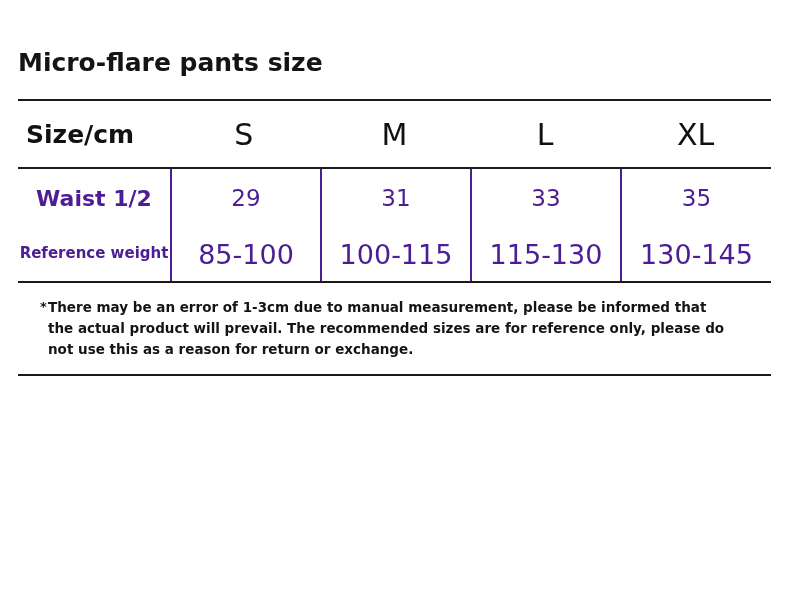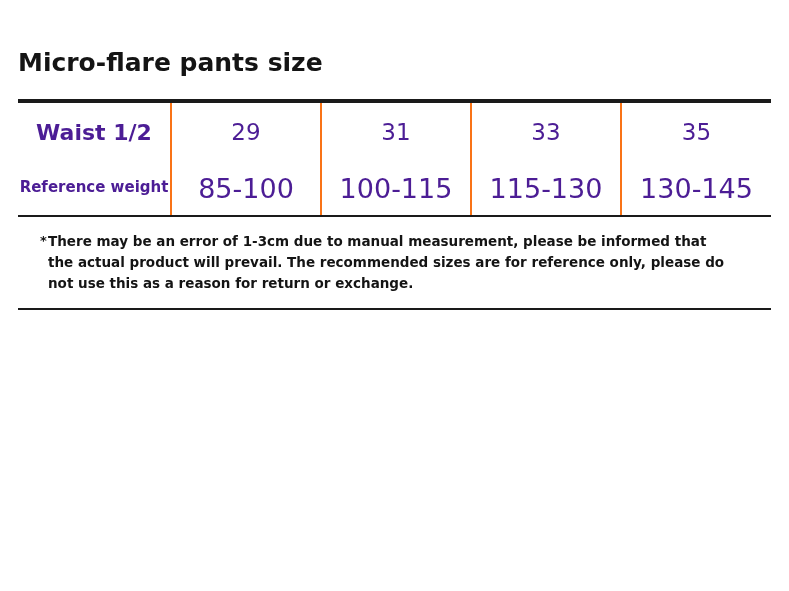--- a/index.html
+++ b/index.html
@@ -51,21 +51,21 @@
     font-weight: bold;
     color: #111;
   }
   .head-row td.label-cell {
     font-size: 25px;
     font-weight: bold;
     text-align: left;
     padding-left: 8px;
   }
   .vline {
-    border-left: 2px solid #f97316;
+    border-left: 2px solid #4c1d95;
   }
   .data-row td {
     font-size: 23px;
     color: #4c1d95;
   }
   .data-row td.label-cell {
     font-weight: bold;
     text-align: center;
     font-size: 21px;
     width: 152px;
@@ -112,20 +112,31 @@
 
 <div class="page">
 
   <div class="title-wrap">
     <div class="title">Micro-flare pants size</div>
   </div>
 
   <div class="rule"></div>
 
   <div class="table-wrap">
+    <table class="size-table">
+      <tbody>
+          <tr class="head-row">
+        <td class="label-cell">Size/cm</td>
+        <td>S</td>
+        <td>M</td>
+        <td>L</td>
+        <td>XL</td>
+      </tr>
+    </tbody>
+      </table>
     <div class="head-sep"></div>
     <table class="size-table">
       <tbody>
           <tr class="data-row row-waist">
         <td class="label-cell">Waist 1/2</td>
         <td class="vline">29</td>
         <td class="vline">31</td>
         <td class="vline">33</td>
         <td class="vline">35</td>
       </tr>

